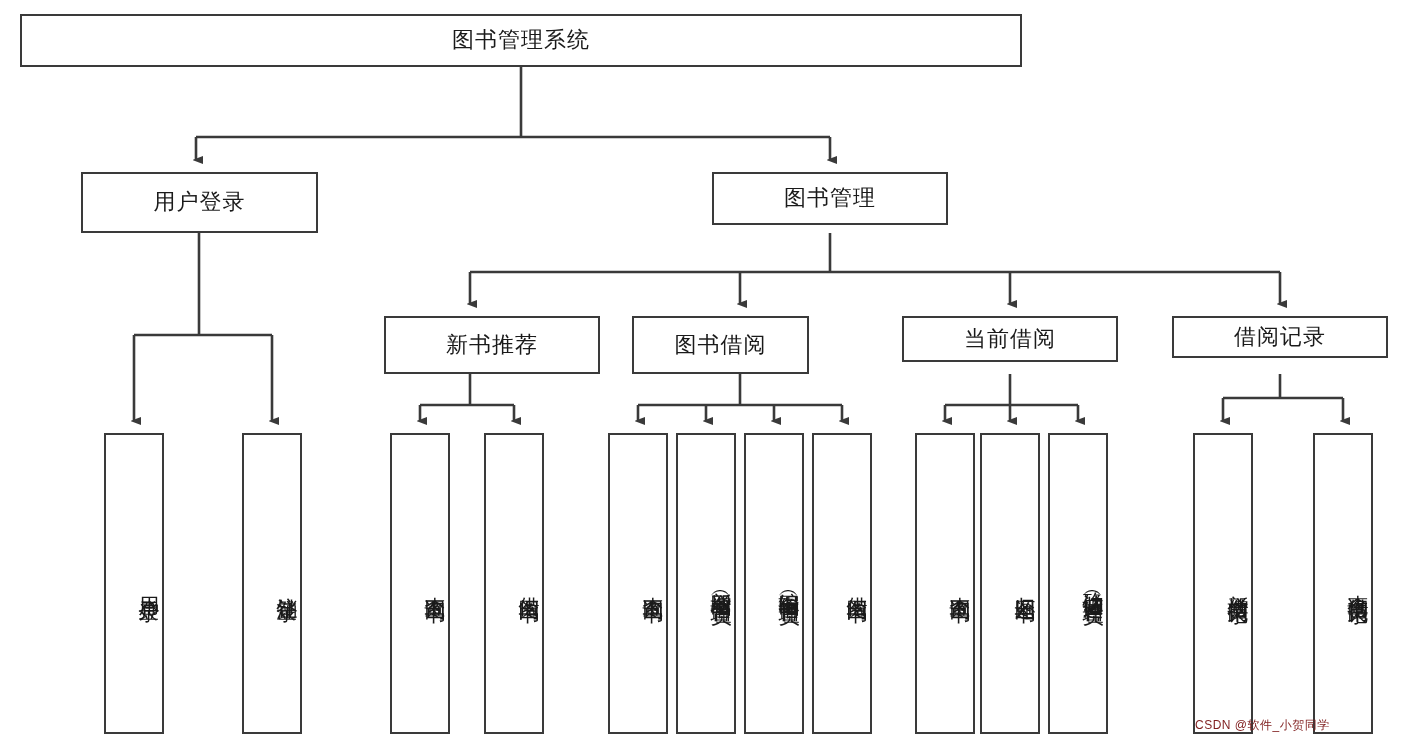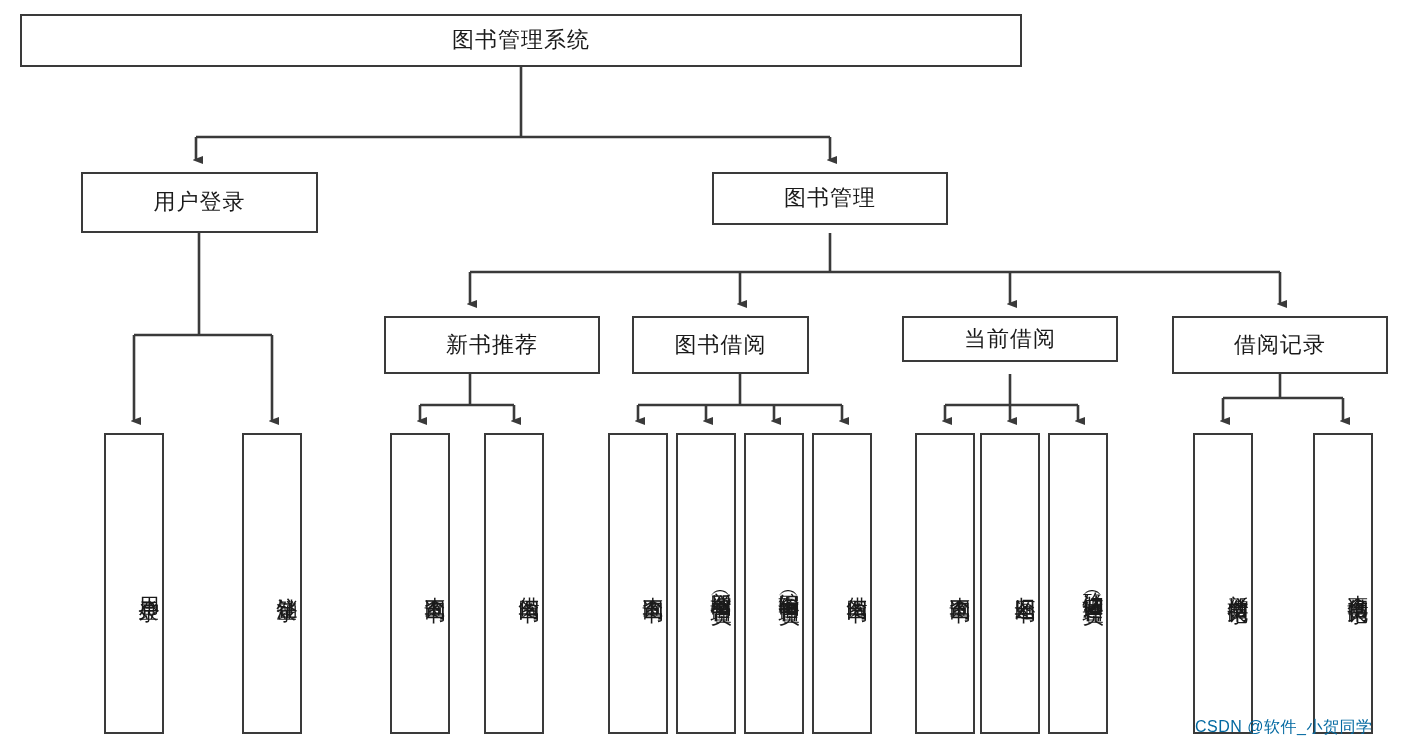--- a/index.html
+++ b/index.html
@@ -51,22 +51,22 @@
     align-items: flex-start;
     justify-content: center;
   }
   .node.vert span {
     display: block;
     writing-mode: vertical-rl;
     text-orientation: upright;
   }
   .watermark {
     position: absolute;
-    font-size: 16px;
-    color: #0369a1;
+    font-size: 12px;
+    color: #7f1d1d;
     letter-spacing: 0.5px;
     white-space: nowrap;
     user-select: none;
   }
 </style>
 </head>
 <body>
 
 <div id="canvas">
 
@@ -133,21 +133,21 @@
 
   <div class="node horiz" style="left:384px; top:316px; width:216px; height:58px;">
     <span>新书推荐</span>
   </div>
   <div class="node horiz" style="left:632px; top:316px; width:177px; height:58px;">
     <span>图书借阅</span>
   </div>
   <div class="node horiz" style="left:902px; top:316px; width:216px; height:46px;">
     <span>当前借阅</span>
   </div>
-  <div class="node horiz" style="left:1172px; top:316px; width:216px; height:58px;">
+  <div class="node horiz" style="left:1172px; top:316px; width:216px; height:42px;">
     <span>借阅记录</span>
   </div>
 
   <div class="node vert" style="left:104px; top:433px; width:60px; height:301px;">
     <span>用户登录</span>
   </div>
   <div class="node vert" style="left:242px; top:433px; width:60px; height:301px;">
     <span>注销登录</span>
   </div>
   <div class="node vert" style="left:390px; top:433px; width:60px; height:301px;">

